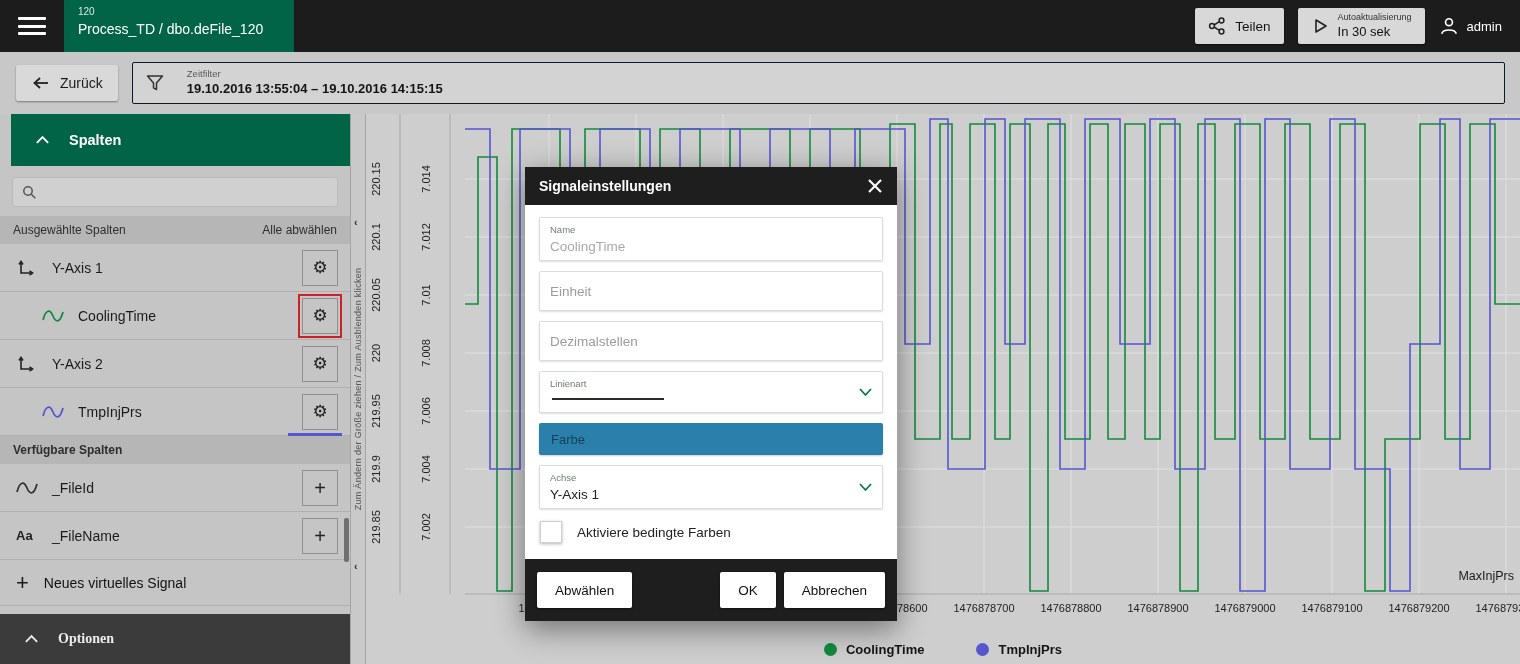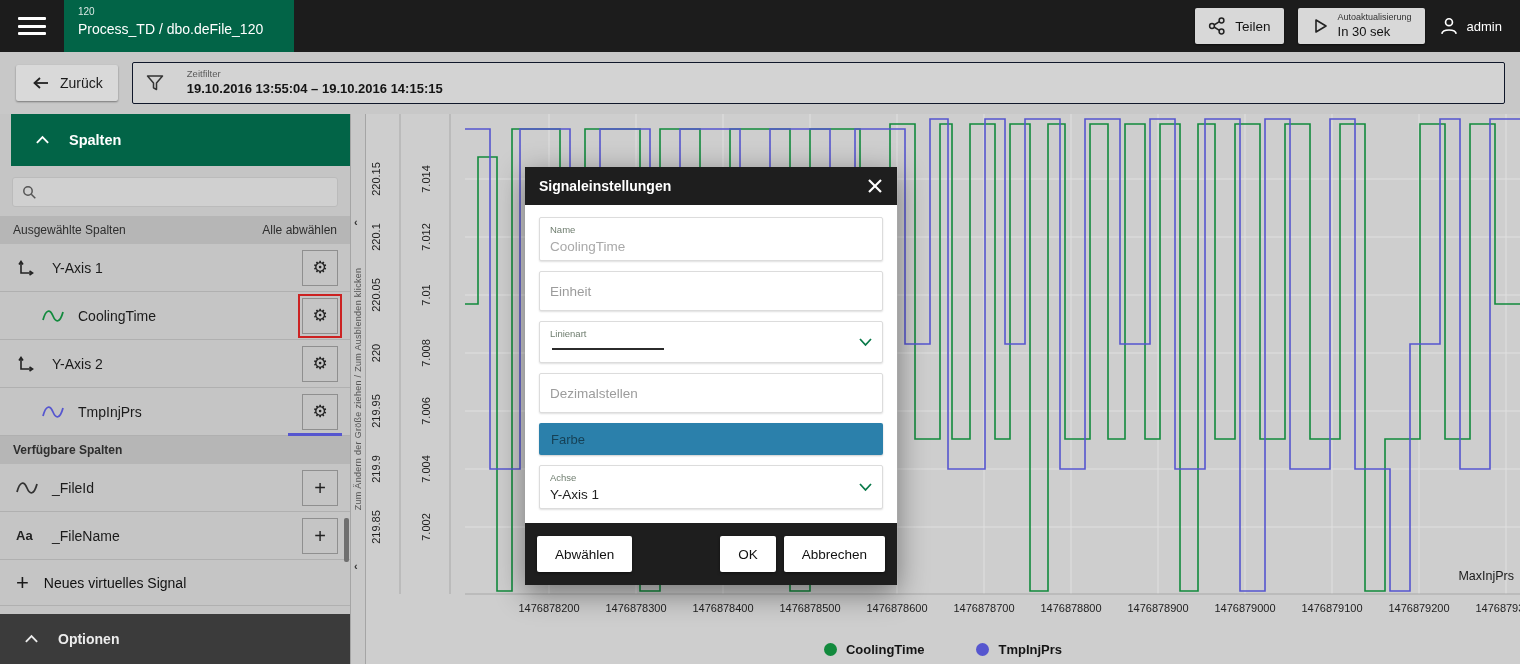--- a/index.html
+++ b/index.html
@@ -54,21 +54,21 @@
   .sq-btn { width:36px; height:36px; border:1px solid #8f8f8f; background:transparent; display:flex;
     align-items:center; justify-content:center; font-size:17px; color:#222; cursor:pointer; font-family:inherit; }
   .gear-wrap { padding:2px; border:2px solid transparent; }
   .aa-icon { font-size:13px; font-weight:bold; color:#222; }
   .plus-glyph { font-size:20px; font-weight:400; line-height:1; }
   .accent-underline { position:absolute; right:8px; bottom:-1px; width:54px; height:3px; }
   .new-signal-row { height:46px; display:flex; align-items:center; gap:15px; padding-left:16px;
     font-size:14px; color:#111; cursor:pointer; border-bottom:1px solid #b0b0b0; }
   .new-signal-row .plus-glyph { font-size:22px; color:#1a1a1a; }
   .options-bar { margin-top:auto; height:50px; background:#3b3b3b; color:#ececec; display:flex;
-    align-items:center; gap:19px; padding-left:24px; font-size:14px; font-weight:600; cursor:pointer; }
+    align-items:center; gap:19px; padding-left:24px; font-size:14px; font-weight:600; cursor:pointer;font-family:Liberation Serif, serif; }
   .scroll-thumb { position:absolute; right:1px; top:404px; width:5px; height:44px; background:#6f6f6f; border-radius:2px; }
   
   .strip { width:16px; background:#c9c9c9; border-left:1px solid #a5a5a5; border-right:1px solid #a5a5a5;
     position:relative; cursor:col-resize; }
   .strip-text { position:absolute; top:50%; left:50%; transform:translate(-50%,-50%) rotate(180deg);
     writing-mode:vertical-rl; font-size:9px; color:#555; white-space:nowrap; letter-spacing:.3px; }
   .strip-arrow { position:absolute; left:3px; font-size:11px; color:#333; font-weight:bold; }
   .strip-arrow.a1 { top:102px; } .strip-arrow.a2 { bottom:92px; }
   
   .chart-main { flex:1; position:relative; background:#cecece; overflow:hidden; }
@@ -392,48 +392,52 @@
   <div class="dlg-body">
     <div class="field">
       <div class="f-label">Name</div>
       <div class="f-value muted">CoolingTime</div>
     </div>
 
     <div class="field plain">
       <input type="text" placeholder="Einheit" style="">
     </div>
 
+    <div class="field plain">
+      <input type="text" placeholder="Dezimalstellen" style="">
+    </div>
+
     <div class="field">
       <div class="f-label">Linienart</div>
       <div class="line-sample"></div>
       <span class="chev">
         <svg width="13" height="9" viewBox="0 0 13 9">
             <polyline points="1,1.5 6.5,7.5 12,1.5" fill="none" stroke-width="1.8" style="stroke: rgb(10, 122, 74);"></polyline>
           </svg>
       </span>
     </div>
 
-    <div class="field plain">
-      <input type="text" placeholder="Dezimalstellen" style="">
-    </div>
-
     <div class="color-field" style="background: rgb(43, 128, 171);">
       <span>Farbe</span>
     </div>
 
     <div class="field">
       <div class="f-label">Achse</div>
       <div class="f-value">Y-Axis 1</div>
       <span class="chev">
         <svg width="13" height="9" viewBox="0 0 13 9">
             <polyline points="1,1.5 6.5,7.5 12,1.5" fill="none" stroke-width="1.8" style="stroke: rgb(10, 122, 74);"></polyline>
           </svg>
       </span>
     </div>
 
+    <div class="checkbox-row">
+      <span class="checkbox"></span>
+      <span class="cb-label">Aktiviere bedingte Farben</span>
+    </div>
   </div>
 
   <div class="dlg-footer">
     <button class="f-btn left">Abwählen</button>
     <button class="f-btn">OK</button>
     <button class="f-btn">Abbrechen</button>
   </div>
 </div>
 
 </body></html>

